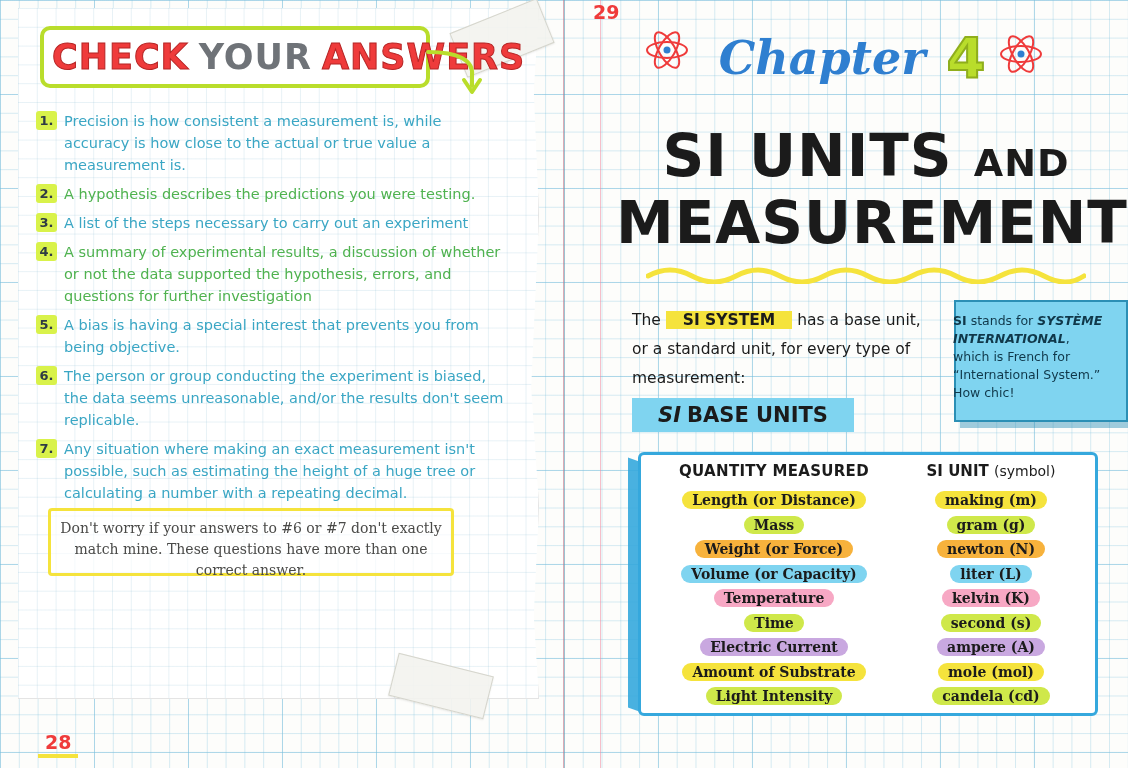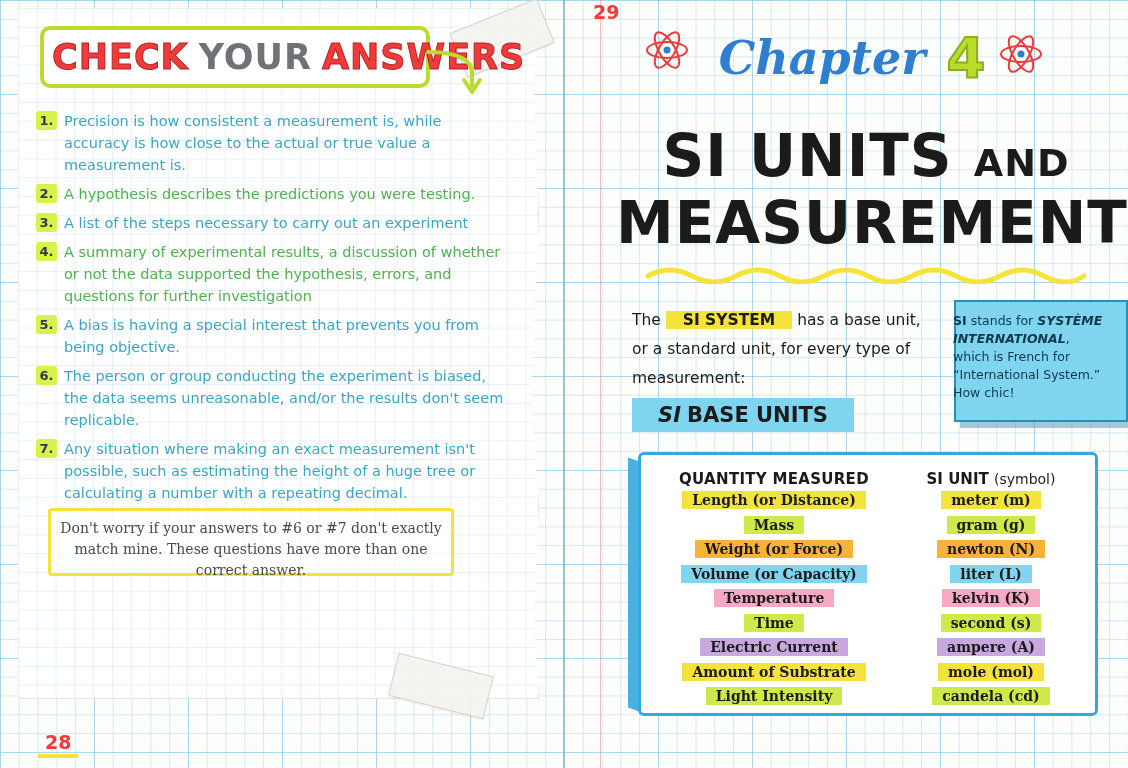--- a/index.html
+++ b/index.html
@@ -183,41 +183,40 @@
     position:absolute;left:52px;top:452px;width:454px;height:258px;
     background:#fff;border:3px solid #35a8dd;border-radius:6px;
   }
   .card-shadow{
     position:absolute;left:42px;top:460px;width:14px;height:250px;
     background:#35a8dd;transform:skewY(20deg);opacity:0.9;
   }
   .thead{
     position:absolute;left:62px;top:462px;width:434px;height:26px;
     display:flex;
-    align-items:flex-end;
   }
   .th1{
     width:252px;text-align:center;
     font-family:"DejaVu Sans", sans-serif;font-weight:bold;font-size:15px;color:#1b1b1b;letter-spacing:0.3px;
   }
   .th2{
     width:182px;text-align:center;
     font-family:"DejaVu Sans", sans-serif;font-weight:bold;font-size:15px;color:#1b1b1b;
   }
   .th2 .sym{font-weight:normal;font-size:14px;}
   .rows{position:absolute;left:62px;top:488px;width:434px;}
   .row{height:24.5px;display:flex;align-items:center;}
   .cellL{
     width:252px;display:flex;justify-content:center;
   }
   .cellR{
     width:182px;display:flex;justify-content:center;
   }
   .pill{
-    display:inline-block;padding:1px 10px;border-radius:0;
+    display:inline-block;padding:1px 10px;border-radius:9px;
     font-family:"DejaVu Serif", serif;font-weight:bold;font-size:14px;color:#1b1b1b;
     white-space:nowrap;
   }
 </style>
 </head>
 <body>
 
 <div class="page">
   <div class="grid"></div>
   <div class="grid-bold"></div>
@@ -332,21 +331,21 @@
         <span class="sym">(symbol)</span>
       </div>
     </div>
 
     <div class="rows">
       <div class="row">
         <div class="cellL">
             <span class="pill" style="background:#f5e33c">Length (or Distance)</span>
           </div>
         <div class="cellR">
-            <span class="pill" style="background:#f5e33c">meter (m)</span>
+            <span class="pill" style="background:#f5e33c">making (m)</span>
           </div>
       </div>
       <div class="row">
         <div class="cellL">
             <span class="pill" style="background:#cfe84a">Mass</span>
           </div>
         <div class="cellR">
             <span class="pill" style="background:#cfe84a">gram (g)</span>
           </div>
       </div>

